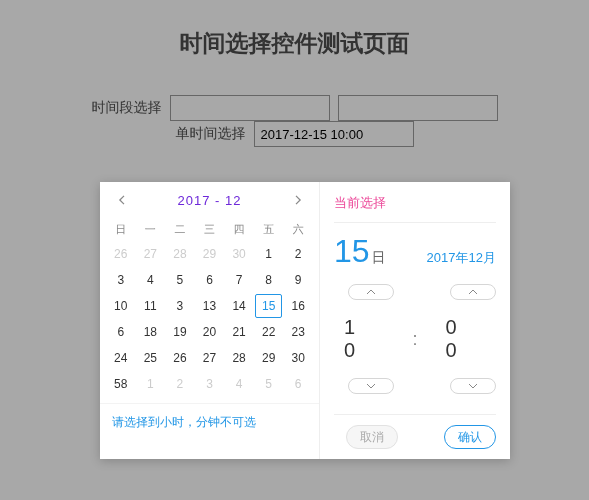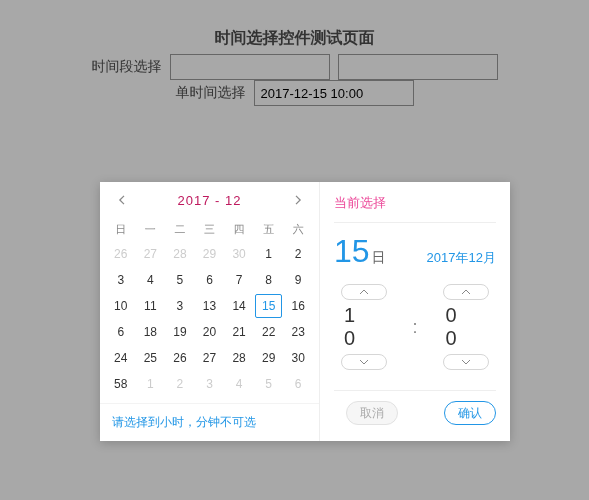--- a/index.html
+++ b/index.html
@@ -1,42 +1,42 @@
 <!DOCTYPE html>
 <html><head>
 <meta charset="utf-8">
 <style>
 * { box-sizing: border-box; margin: 0; padding: 0; }
 body { font-family: "Microsoft YaHei", Arial, sans-serif; background: #a8a8a8; width: 589px; height: 500px; overflow: hidden; color: #333; }
 .page { padding: 20px 40px; }
-.title { text-align: center; font-size: 16px; font-weight: bold; margin: 8px 0 5px; }
+.title { text-align: center; font-size: 23px; font-weight: bold; margin: 8px 0 36px; }
 .row { display: flex; align-items: center; justify-content: center; gap: 8px; }
 .row label { font-size: 14px; }
 .text-input { border: 1px solid #666; background: #fff0; height: 26px; width: 160px; padding: 0 6px; font-size: 13px; background: transparent; }
 .text-input.wide { width: 160px; }
 .picker-pop { position: absolute; left: 100px; top: 182px; background: #fff; box-shadow: 0 2px 10px rgba(0,0,0,0.2); display: flex; font-size: 12px; }
 .cal-panel { width: 220px; border-right: 1px solid #eee; }
 .cal-header { height: 36px; display: flex; align-items: center; justify-content: space-between; padding: 0 12px; }
 .nav-btn { width: 18px; height: 18px; display: flex; align-items: center; justify-content: center; cursor: pointer; color: #888; }
-.cal-title { font-size: 13px; color: #be185d; letter-spacing: 1px; }
+.cal-title { font-size: 13px; color: #6d28d9; letter-spacing: 1px; }
 .dow-row, .week-row { display: grid; grid-template-columns: repeat(7, 1fr); text-align: center; }
 .dow-row { padding: 4px 6px; color: #888; font-size: 11px; }
 .weeks { padding: 0 6px 6px; }
 .day { height: 24px; line-height: 24px; font-size: 12px; cursor: pointer; margin: 1px; border-radius: 2px; }
 .day.out { color: #ccc; }
 .day.selected { border: 1px solid #2296e6; color: #2296e6; line-height: 22px; }
 .hint { padding: 10px 12px; color: #2296e6; font-size: 12px; border-top: 1px solid #f3f3f3; }
 .time-panel { width: 190px; padding: 8px 14px 10px; position: relative; }
 .cur-label { font-size: 13px; color: #ec4899; padding: 4px 0 10px; border-bottom: 1px solid #eee; }
 .cur-disp { display: flex; align-items: baseline; justify-content: space-between; padding: 10px 0 14px; }
 .big-day { font-size: 32px; color: #2296e6; }
 .big-day-suffix { font-size: 14px; color: #666; margin-left: 2px; }
 .ym { color: #2296e6; font-size: 13px; }
 .time-steppers { display: flex; align-items: center; justify-content: center; gap: 18px; }
-.stepper { display: flex; flex-direction: column; align-items: center; gap: 4px; }
+.stepper { display: flex; flex-direction: column; align-items: flex-end; gap: 16px; }
 .step-btn { width: 46px; height: 16px; border: 1px solid #d6d6d6; border-radius: 10px; display: flex; align-items: center; justify-content: center; cursor: pointer; }
 .step-btn svg { width: 10px; height: 6px; }
 .step-val { font-size: 20px; letter-spacing: 10px; padding-left: 10px; color: #333; }
 .colon { font-size: 18px; color: #888; }
 .actions { display: flex; justify-content: flex-end; gap: 14px; margin-top: 20px; border-top: 1px solid #eee; padding-top: 10px; }
 .btn { min-width: 52px; height: 24px; border-radius: 12px; display: flex; align-items: center; justify-content: center; font-size: 12px; cursor: pointer; border: 1px solid transparent; }
 .btn.cancel { color: #aaa; border-color: #e2e2e2; background: #f6f6f6; }
 .btn.confirm { color: #2296e6; border-color: #2296e6; background: #fff; margin-left: 32px; }
 </style>
 </head>

